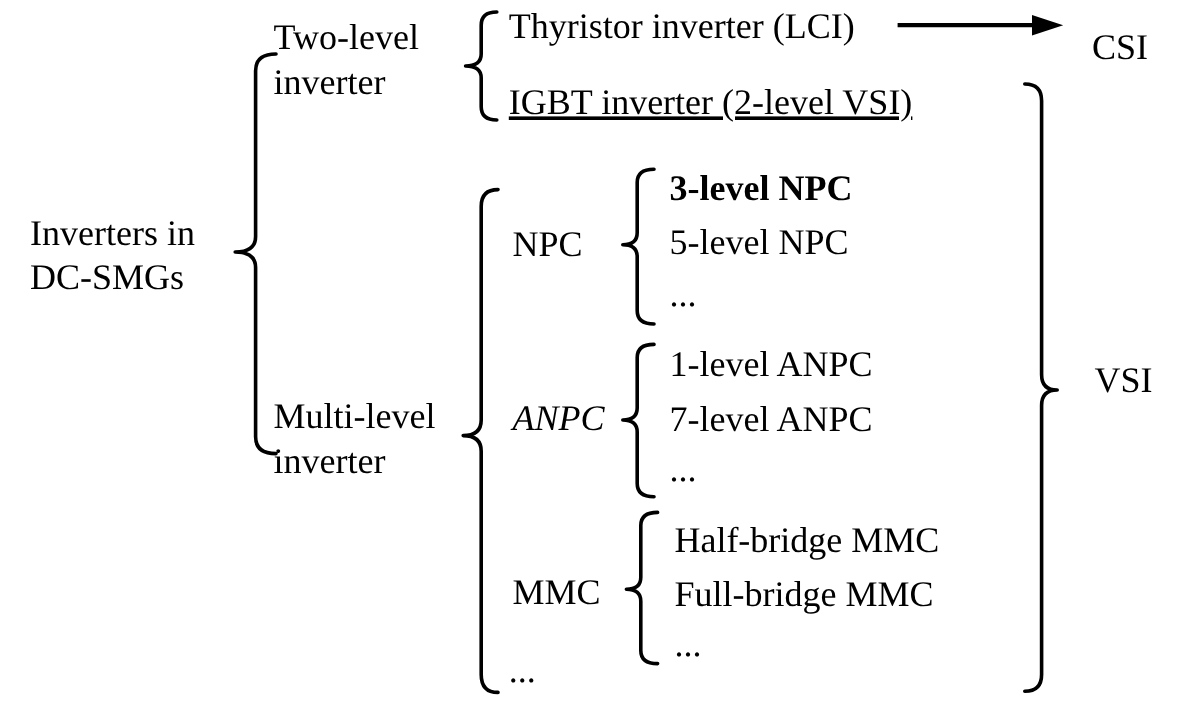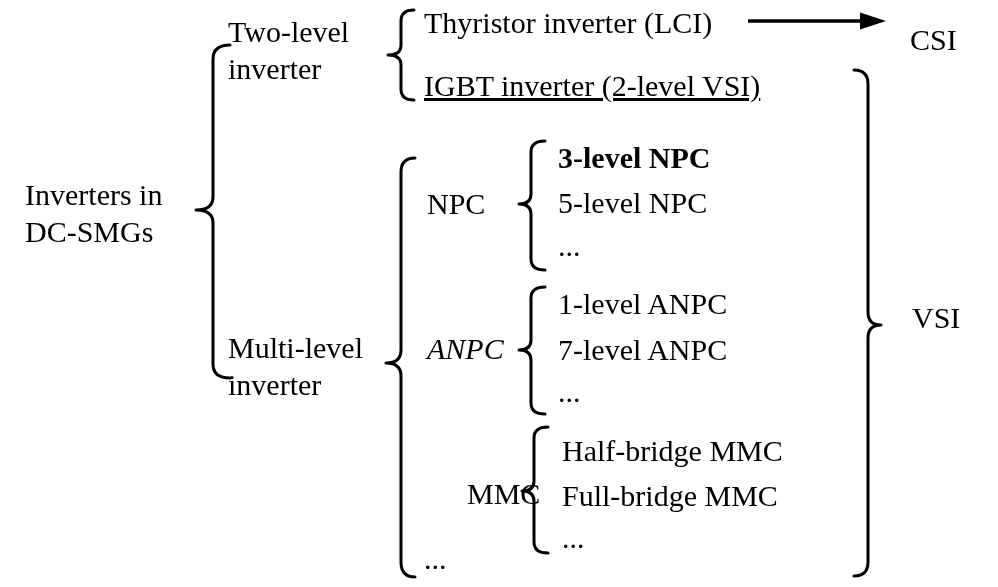--- a/index.html
+++ b/index.html
@@ -78,21 +78,21 @@
   <div class="lbl" style="left:427px; top:185px;">NPC</div>
   <div class="lbl" style="left:558px; top:139px;font-weight:bold;">3-level NPC</div>
   <div class="lbl" style="left:558px; top:184px;">5-level NPC</div>
   <div class="lbl" style="left:558px; top:227px;">...</div>
 
   <div class="lbl" style="left:427px; top:330px;font-style:italic;">ANPC</div>
   <div class="lbl" style="left:558px; top:285px;">1-level ANPC</div>
   <div class="lbl" style="left:558px; top:331px;">7-level ANPC</div>
   <div class="lbl" style="left:558px; top:373px;">...</div>
 
-  <div class="lbl" style="left:427px; top:475px;margin-left:40px;">MMC</div>
+  <div class="lbl" style="left:427px; top:475px;">MMC</div>
   <div class="lbl" style="left:562px; top:432px;">Half-bridge MMC</div>
   <div class="lbl" style="left:562px; top:477px;text-align:right;">Full-bridge MMC</div>
   <div class="lbl" style="left:562px; top:519px;">...</div>
 
   <div class="lbl" style="left:424px; top:540px;">...</div>
 
   <div class="lbl" style="left:910px; top:21px;">CSI</div>
   <div class="lbl" style="left:912px; top:299px;">VSI</div>
 
 </div>

